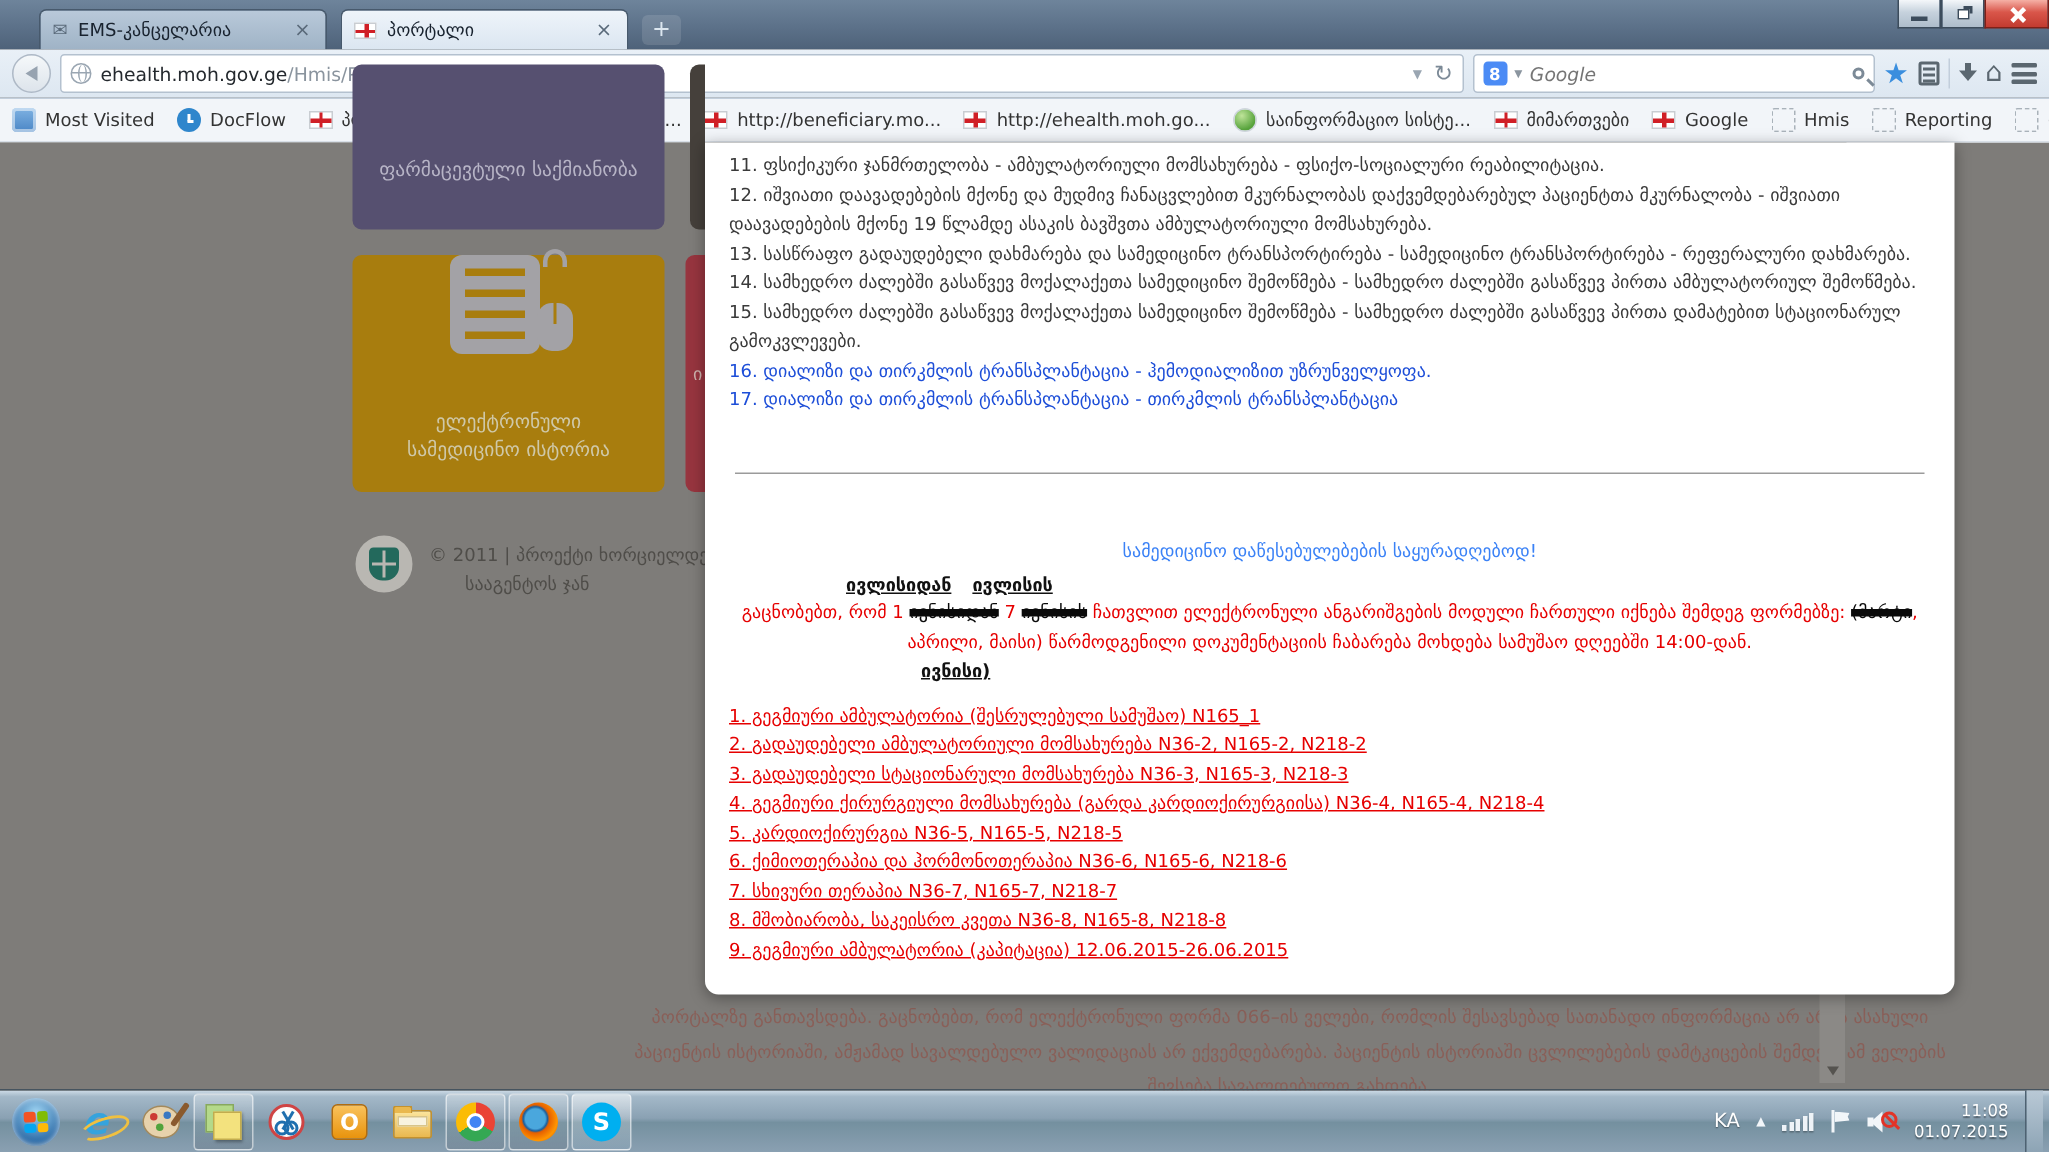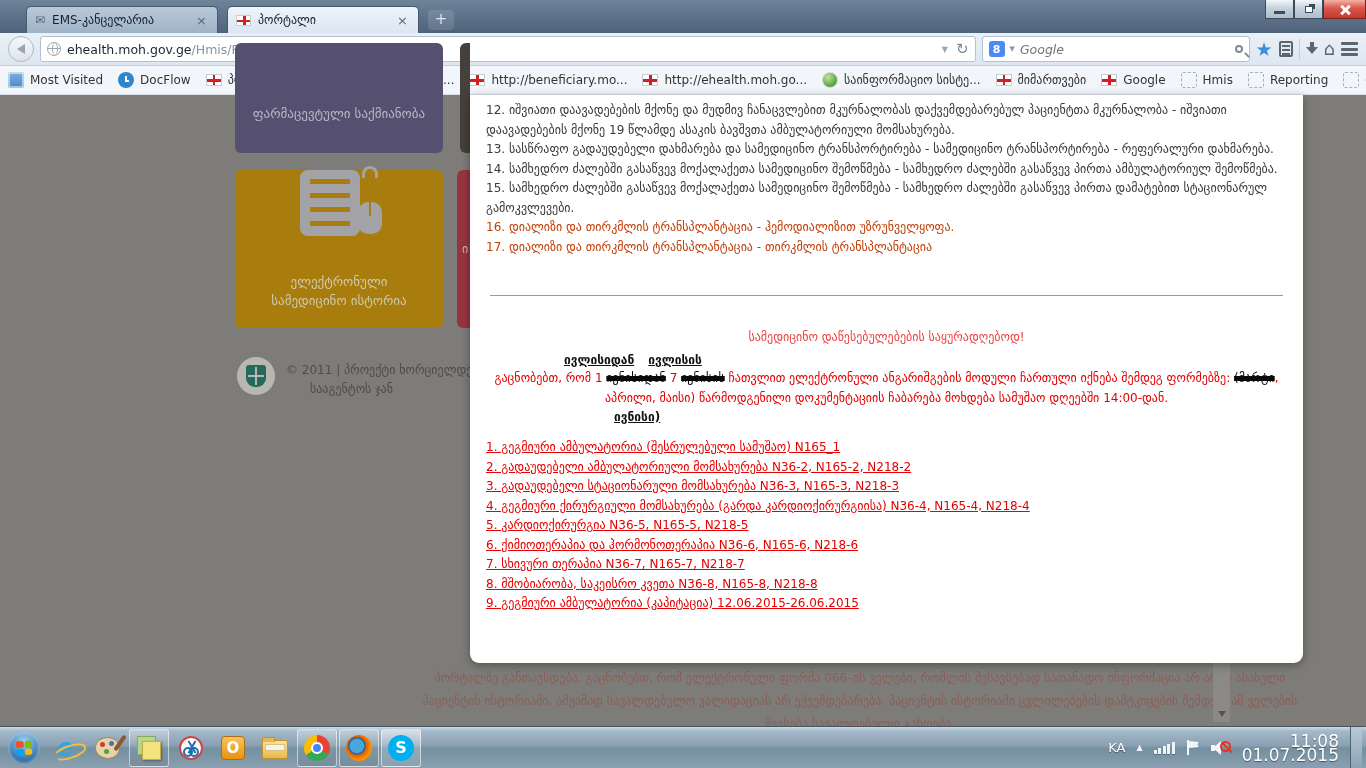--- a/index.html
+++ b/index.html
@@ -118,23 +118,23 @@
   .ps-thumb { position:absolute; left:1px; top:332px; width:15px; height:128px; background:#a19f9b;
     border:1px solid #6f6d69; border-radius:2px; }
   .ps-thumb i { display:block; width:7px; height:1px; background:#6f6d69; margin:1.5px auto 0; }
   .ps-grip { padding-top:58px; }
 
   
   .modal { position:absolute; left:470px; top:0px; width:833px; height:568px; background:#fff;
     border-radius:0 0 9px 9px; box-shadow:0 2px 10px rgba(0,0,0,0.35); overflow:hidden;
     padding:6px 16px 0 16px; font-size:12px; color:#3a3a3a; }
   .toplist div { line-height:19.5px; }
-  .red { color:#c2410c; }
+  .red { color:#1d4ed8; }
   .modal hr { border:none; border-top:1px solid #9b9b9b; margin:38px 4px 0 4px; }
-  .h-red { margin-top:32px; text-align:center; color:#ef4444; line-height:18px; }
+  .h-red { margin-top:42px; text-align:center; color:#3b82f6; line-height:18px; }
   .insert-line { margin:7px 0 0 78px; }
   .ins { color:#111; font-weight:bold; text-decoration:underline; }
   .insert-line .ins { margin-right:14px; }
   .notice1 { text-align:center; color:#e60000; line-height:20px; margin-top:1px; }
   .struck { color:#0a0a0a; font-weight:normal; text-decoration:line-through; text-decoration-thickness:5px; }
   .insert-below { margin:0 0 0 128px; line-height:18px; }
   .redlist { margin-top:12px; }
   .redlist div { line-height:19.5px; color:#e60000;text-decoration:underline; }
 
   
@@ -186,21 +186,21 @@
   .bars i { width:3px; background:#eef3f7; box-shadow:0 1px 1px rgba(0,0,0,.3); }
   .b1{height:4px}.b2{height:6px}.b3{height:8px}.b4{height:10px}.b5{height:12px}
   .flagico { position:relative; width:14px; height:15px; }
   .flagico::before { content:""; position:absolute; left:1px; top:0; width:2px; height:15px; background:#f2f6f9; }
   .flagico::after { content:""; position:absolute; left:3px; top:1px; width:10px; height:7px; background:#f2f6f9; clip-path:polygon(0 0,100% 15%,88% 50%,100% 85%,0 100%); }
   .mute { position:relative; width:20px; height:18px; }
   .spkbody { position:absolute; left:0; top:6px; width:4px; height:6px; background:#f2f6f9; }
   .spkcone { position:absolute; left:2px; top:2px; width:0; height:0; border-top:7px solid transparent; border-bottom:7px solid transparent; border-right:8px solid #f2f6f9; }
   .noSign { position:absolute; right:0; top:2px; width:11px; height:11px; border:2px solid #e23327; border-radius:50%; }
   .noSign::before { content:""; position:absolute; left:-1px; top:4px; width:13px; height:2px; background:#e23327; transform:rotate(45deg); }
-  .clock { text-align:right; font-size:17px; line-height:14px; text-shadow:0 1px 1px rgba(0,0,0,.45); }
+  .clock { text-align:right; font-size:11px; line-height:14px; text-shadow:0 1px 1px rgba(0,0,0,.45); }
   .showdesk { width:12px; height:42px; border-left:1px solid #4e6272; background:linear-gradient(#b9c9d6,#8ca3b4); }
 </style>
 </head>
 <body>
 
 <div id="screen">
 
   <div class="titlebar">
     <div class="tabs">
       <div class="tab">
@@ -352,20 +352,21 @@
           <i></i>
           <i></i>
         </div>
       <div class="ps-arrow down">
           <div class="tri-down"></div>
         </div>
     </div>
 
     <div class="modal">
       <div class="toplist">
+        <div>11. ფსიქიკური ჯანმრთელობა - ამბულატორიული მომსახურება - ფსიქო-სოციალური რეაბილიტაცია.</div>
         <div>12. იშვიათი დაავადებების მქონე და მუდმივ ჩანაცვლებით მკურნალობას დაქვემდებარებულ პაციენტთა მკურნალობა - იშვიათი დაავადებების მქონე 19 წლამდე ასაკის ბავშვთა ამბულატორიული მომსახურება.</div>
         <div>13. სასწრაფო გადაუდებელი დახმარება და სამედიცინო ტრანსპორტირება - სამედიცინო ტრანსპორტირება - რეფერალური დახმარება.</div>
         <div>14. სამხედრო ძალებში გასაწვევ მოქალაქეთა სამედიცინო შემოწმება - სამხედრო ძალებში გასაწვევ პირთა ამბულატორიულ შემოწმება.</div>
         <div>15. სამხედრო ძალებში გასაწვევ მოქალაქეთა სამედიცინო შემოწმება - სამხედრო ძალებში გასაწვევ პირთა დამატებით სტაციონარულ გამოკვლევები.</div>
         <div class="red">16. დიალიზი და თირკმლის ტრანსპლანტაცია - ჰემოდიალიზით უზრუნველყოფა.</div>
         <div class="red">17. დიალიზი და თირკმლის ტრანსპლანტაცია - თირკმლის ტრანსპლანტაცია</div>
       </div>
 
       <hr>
 

